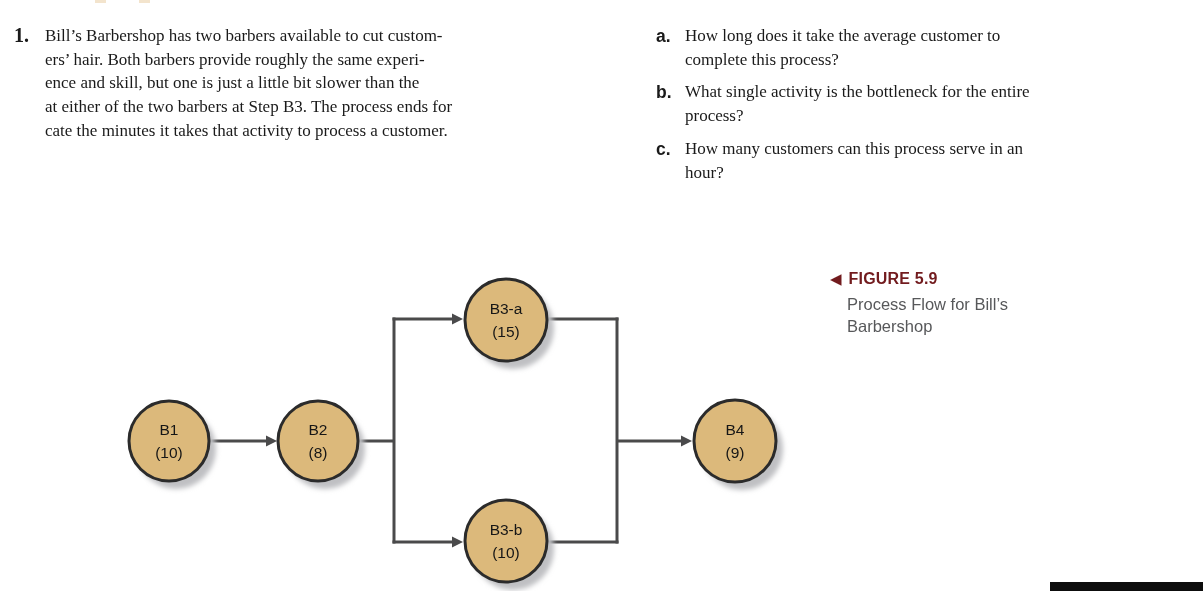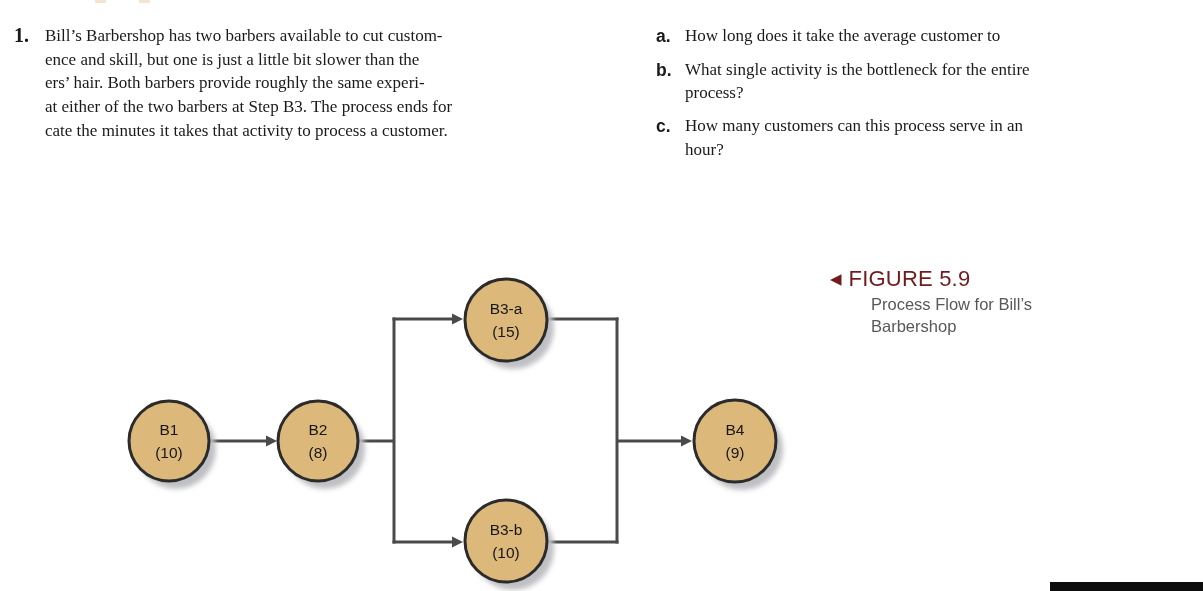--- a/index.html
+++ b/index.html
@@ -24,50 +24,51 @@
   .qlabel{
     width:29px;flex:0 0 29px;font-family:"Liberation Sans", sans-serif;
     font-weight:bold;font-size:17.5px;line-height:23.7px;padding-top:1px;
   }
   .qlines{flex:1;}
   
   .figcap{position:absolute;left:830px;top:269px;width:230px;
     font-family:"Liberation Sans", sans-serif;}
   .figrow{display:flex;align-items:center;}
   .figmarker{font-size:15px;line-height:20px;margin-right:7px;}
-  .figlabel{font-weight:normal;font-size:22px;line-height:20px;letter-spacing:.2px;}
-  .figsub{margin-left:41px;margin-top:4px;}
+  .figlabel{font-weight:bold;font-size:16px;line-height:20px;letter-spacing:.2px;}
+  .figsub{margin-left:17px;margin-top:4px;}
   .figsub .cline{font-size:16.5px;line-height:22px;}
   
   #diagram-svg{position:absolute;left:0;top:0;}
   
   .blackbar{position:absolute;background:#0d0d0d;}
 </style>
 </head>
 <body>
 
 <div class="speck" style="left: 95px; background: rgb(233, 205, 164);"></div>
 <div class="speck" style="left: 139px; background: rgb(233, 205, 164);"></div>
 
 <div class="problem">
   <div class="pnum">1.</div>
   <div class="plines" id="problem-lines">
       <div class="tline">Bill’s Barbershop has two barbers available to cut custom-</div>
+      <div class="tline">ers’ hair. Both barbers provide roughly the same experi-</div>
       <div class="tline">ence and skill, but one is just a little bit slower than the</div>
-      <div class="tline">ers’ hair. Both barbers provide roughly the same experi-</div>
       <div class="tline">at either of the two barbers at Step B3. The process ends for</div>
       <div class="tline">cate the minutes it takes that activity to process a customer.</div>
     </div>
 </div>
 
 <div class="questions" id="question-list">
     <div class="qitem">
       <div class="qlabel">a.</div>
       <div class="qlines">
         <div class="tline">How long does it take the average customer to</div>
+        <div class="tline">complete this process?</div>
       </div>
     </div>
     <div class="qitem">
       <div class="qlabel">b.</div>
       <div class="qlines">
         <div class="tline">What single activity is the bottleneck for the entire</div>
         <div class="tline">process?</div>
       </div>
     </div>
     <div class="qitem">

